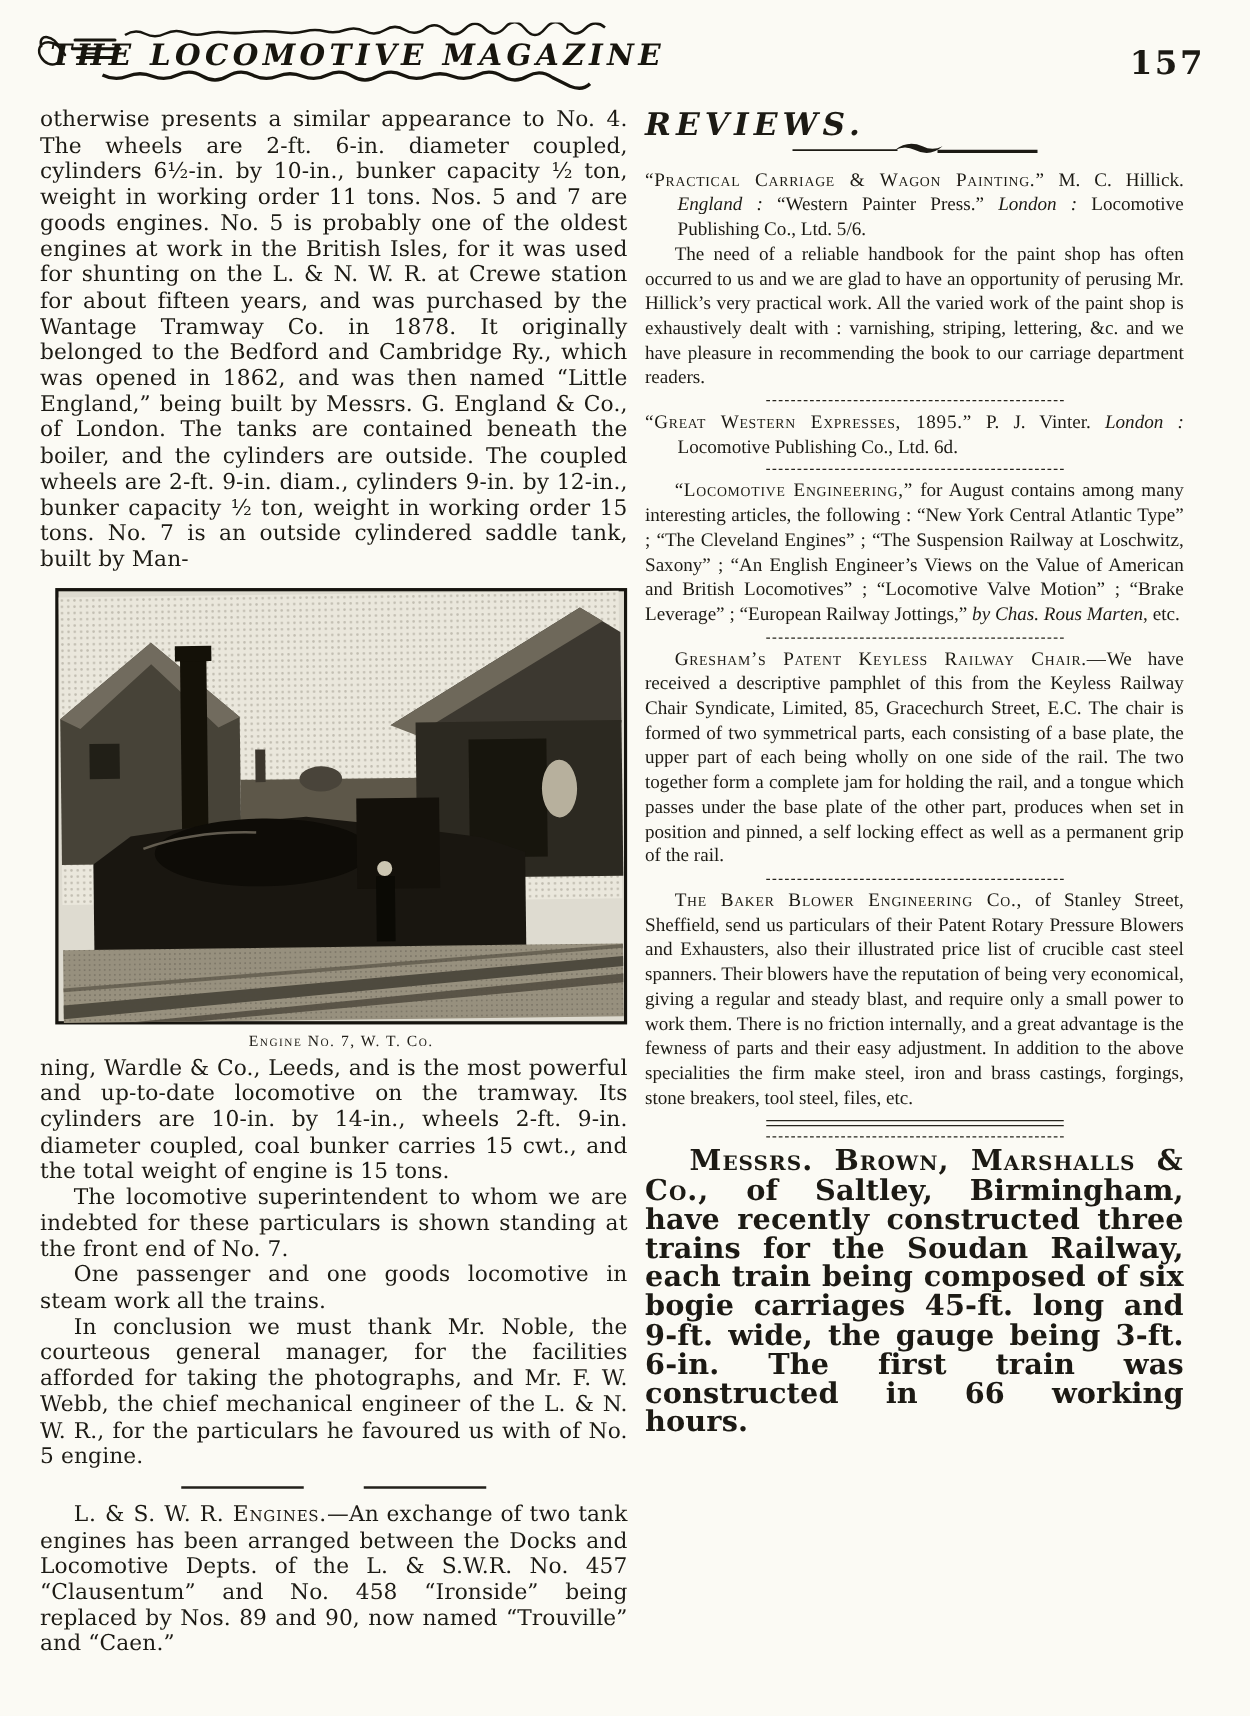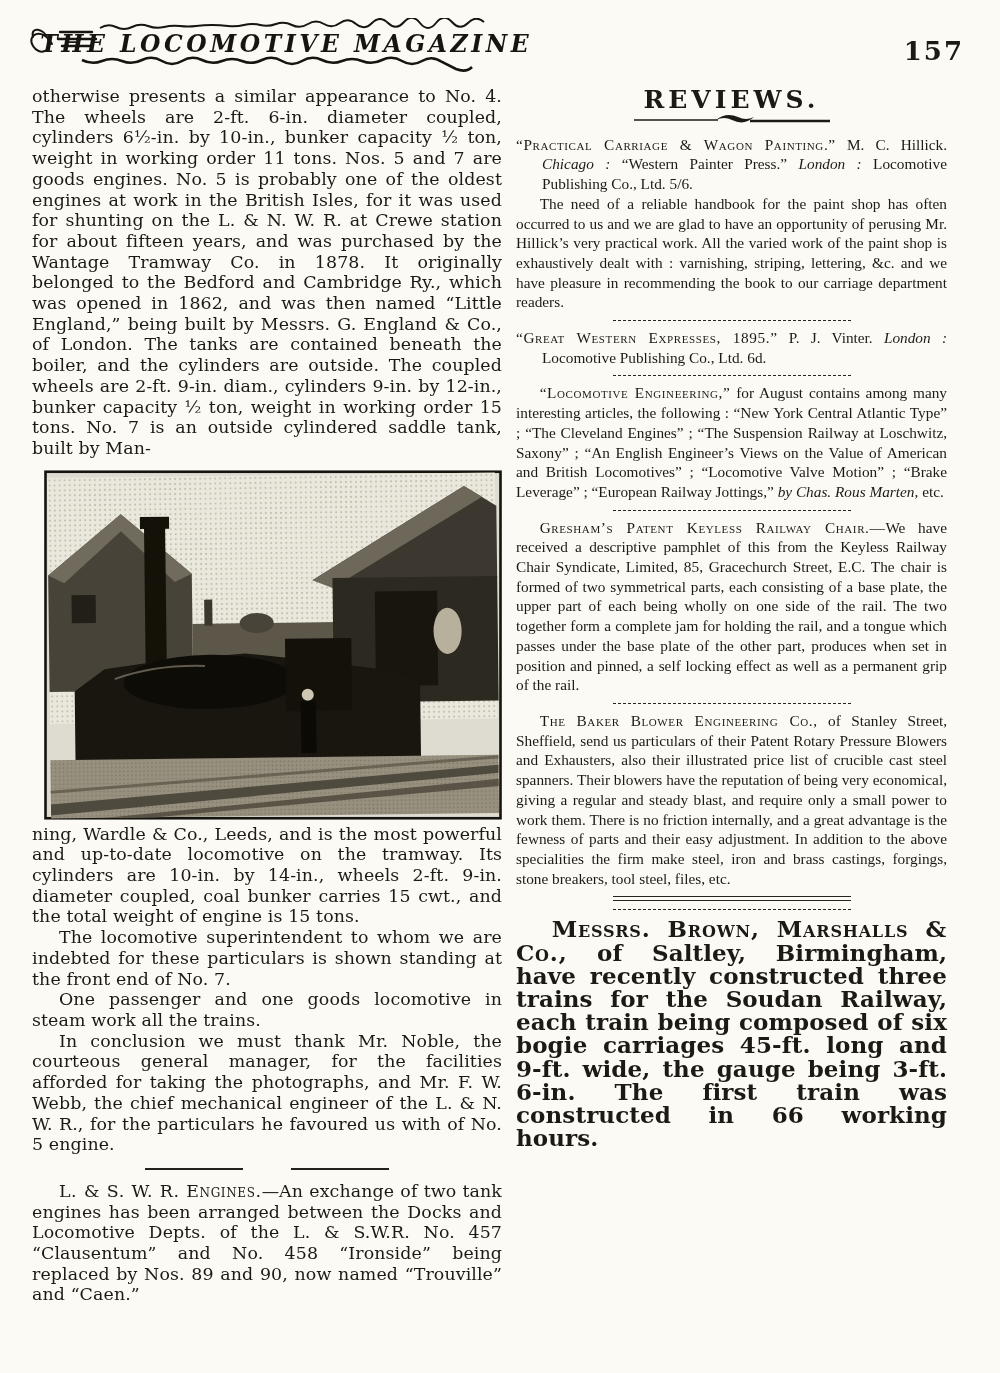--- a/index.html
+++ b/index.html
@@ -59,21 +59,21 @@
     border-top:1.8px dashed #26241d;
   }
   .rule.solid { border-top-style:solid; }
   .rule.double {
     height:5px;
     border-top:1.8px solid #26241d;
     border-bottom:1.6px solid #26241d;
   }
   
   .reviews-title {
-    text-align:center; 
+    text-align:left; font-style:italic;
     font-size:25px; letter-spacing:4px;
     font-family:"DejaVu Serif", serif;
     margin:4px 0 2px;
   }
   .ornament { display:block; margin:0 auto 9px; }
   .review-head { padding-left:1.7em; text-indent:-1.7em; }
   .messrs {
     font-family:"DejaVu Serif", serif;
     font-size:23px; line-height:23.2px;
     font-weight:bold; letter-spacing:0.1px;
@@ -152,20 +152,21 @@
           </g>
           <g>
             <rect x="5" y="286" width="446" height="58" fill="#97907e"></rect>
             <polygon points="5,330 451,296 451,304 5,341" fill="#4e4a3e"></polygon>
             <polygon points="60,344 451,310 451,317 110,344" fill="#5a5447"></polygon>
             <path d="M5,318 L451,288" stroke="#6a6455" stroke-width="3" fill="none"></path>
             <rect x="5" y="286" width="446" height="58" fill="url(#ht2)" opacity="0.4"></rect>
           </g>
         </g>
       </svg>
+      <figcaption class="photo-caption">Engine No. 7, W. T. Co.</figcaption>
     </figure>
 
     <p>ning, Wardle &amp; Co., Leeds, and is the most powerful and up-to-date locomotive on the tramway. Its cylinders are 10-in. by 14-in., wheels 2-ft. 9-in. diameter coupled, coal bunker carries 15 cwt., and the total weight of engine is 15 tons.</p>
     <p class="indent">The locomotive superintendent to whom we are indebted for these particulars is shown standing at the front end of No. 7.</p>
     <p class="indent">One passenger and one goods locomotive in steam work all the trains.</p>
     <p class="indent">In conclusion we must thank Mr. Noble, the courteous general manager, for the facilities afforded for taking the photographs, and Mr. F. W. Webb, the chief mechanical engineer of the L. &amp; N. W. R., for the particulars he favoured us with of No. 5 engine.</p>
 
     <div class="hr-pair">
         <span></span>
         <span></span>
@@ -175,21 +176,21 @@
   </div>
 
   <div class="col-right">
     <h2 class="reviews-title">REVIEWS.</h2>
     <svg class="ornament" width="200" height="14" viewBox="0 0 200 14">
       <path d="M2,8 H86" stroke="#1c1a14" stroke-width="1.4" fill="none"></path>
       <path d="M84,8 q10,-8 22,-3 q8,4 16,0 q-10,9 -22,3 q-8,-4 -16,0 Z" fill="#1c1a14"></path>
       <path d="M118,9 H198" stroke="#1c1a14" stroke-width="2.6" fill="none"></path>
     </svg>
 
-    <p class="review-head"><span class="sc">“Practical Carriage &amp; Wagon Painting.”</span><span> M. C. Hillick. </span><span class="it">Chicago :</span><span> “Western Painter Press.” </span><span class="it">London :</span><span> Locomotive Publishing Co., Ltd.  5/6.</span></p>
+    <p class="review-head"><span class="sc">“Practical Carriage &amp; Wagon Painting.”</span><span> M. C. Hillick. </span><span class="it">England :</span><span> “Western Painter Press.” </span><span class="it">London :</span><span> Locomotive Publishing Co., Ltd.  5/6.</span></p>
     <p class="indent">The need of a reliable handbook for the paint shop has often occurred to us and we are glad to have an opportunity of perusing Mr. Hillick’s very practical work.  All the varied work of the paint shop is exhaustively dealt with : varnishing, striping, lettering, &amp;c. and we have pleasure in recommending the book to our carriage department readers.</p>
 
     <div class="rule"></div>
 
     <p class="review-head"><span class="sc">“Great Western Expresses, 1895.”</span><span> P. J. Vinter. </span><span class="it">London :</span><span> Locomotive Publishing Co., Ltd.  6d.</span></p>
 
     <div class="rule"></div>
 
     <p class="indent"><span class="sc">“Locomotive Engineering,”</span><span> for August contains among many interesting articles, the following : “New York Central Atlantic Type” ; “The Cleveland Engines” ; “The Suspension Railway at Loschwitz, Saxony” ; “An English Engineer’s Views on the Value of American and British Locomotives” ; “Locomotive Valve Motion” ; “Brake Leverage” ; “European Railway Jottings,” </span><span class="it">by Chas. Rous Marten</span><span>, etc.</span></p>
 

